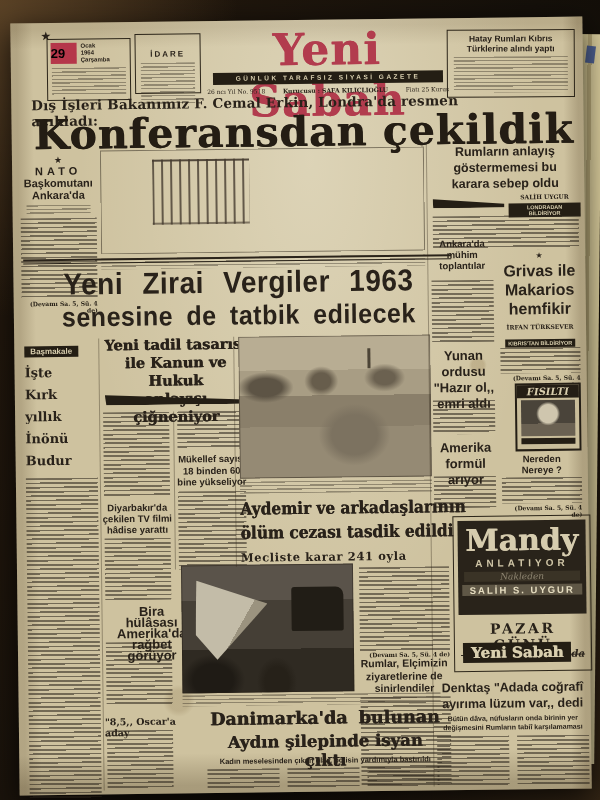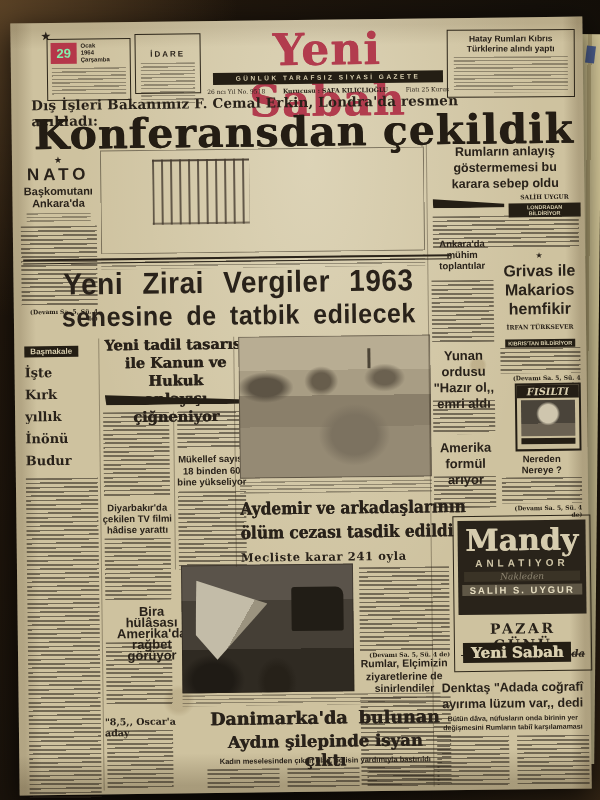--- a/index.html
+++ b/index.html
@@ -84,22 +84,22 @@
 
 <div id="stage">
   <div class="abs sliver"></div>
   <div class="abs sticker"></div>
 
   <div class="abs" id="paper">
 
     <div class="abs" style="left:30px;top:6px;font-size:12px;">★</div>
 
     <div class="abs box" style="left:36px;top:16px;width:82px;height:60px;">
-      <div class="abs" style="left:3px;top:3px;width:26px;height:21px;background:#b5374a;color:#86efac;
-           font:bold 13px 'Liberation Sans',sans-serif;text-align:center;line-height:21px;">29</div>
+      <div class="abs" style="left:3px;top:3px;width:26px;height:21px;background:#b5374a;color:#000000;
+           font:bold 13px 'Liberation Sans',sans-serif;text-align:left;line-height:21px;">29</div>
       <div class="abs sansb" style="left:33px;top:3px;width:46px;font-size:6px;line-height:7px;">
         <span>Ocak</span><br>
         <span>1964</span><br>
         <span>Çarşamba</span>
       </div>
       <div class="abs flines light" style="left:4px;top:28px;width:74px;height:28px;"></div>
     </div>
 
     <div class="abs box" style="left:124px;top:12px;width:64px;height:58px;">
       <div class="sansb ctr" style="font-size:8px;letter-spacing:2px;margin-top:15px;">İDARE</div>
@@ -121,21 +121,21 @@
         <span>Türklerine alındı yaptı</span>
       </div>
       <div class="flines light" style="margin:3px 6px 0 6px;height:36px;"></div>
     </div>
 
     <div class="abs serifb" style="left:20px;top:74px;width:450px;font-size:13.5px;letter-spacing:.2px;">Dış İşleri Bakanımız F. Cemal Erkin, Londra'da resmen açıkladı:</div>
     <div class="abs serifb fat ctr" style="left:14px;top:88px;width:556px;font-size:41px;letter-spacing:1px;color:#241d14;">Konferansdan çekildik</div>
 
     <div class="abs ctr" style="left:6px;top:132px;width:80px;">
       <div style="font-size:9px;">★</div>
-      <div class="sansb" style="font-size:17px;letter-spacing:4px;">NATO</div>
+      <div class="sansb" style="font-size:11px;letter-spacing:4px;">NATO</div>
       <div class="sansb" style="font-size:11px;">Başkomutanı</div>
       <div class="sansb" style="font-size:11px;">Ankara'da</div>
       <div class="flines light" style="margin:4px 8px 0 8px;height:9px;"></div>
       <div class="flines" style="margin:4px 2px 0 2px;height:80px;"></div>
       <div class="cont" style="margin:2px 2px 0 0;">(Devamı Sa. 5, Sü. 4 de)</div>
     </div>
 
     <div class="abs photo photo1" style="left:88px;top:128px;width:324px;height:104px;">
       <div class="abs bedframe" style="left:16%;top:10%;width:30%;height:58%;"></div>
     </div>

